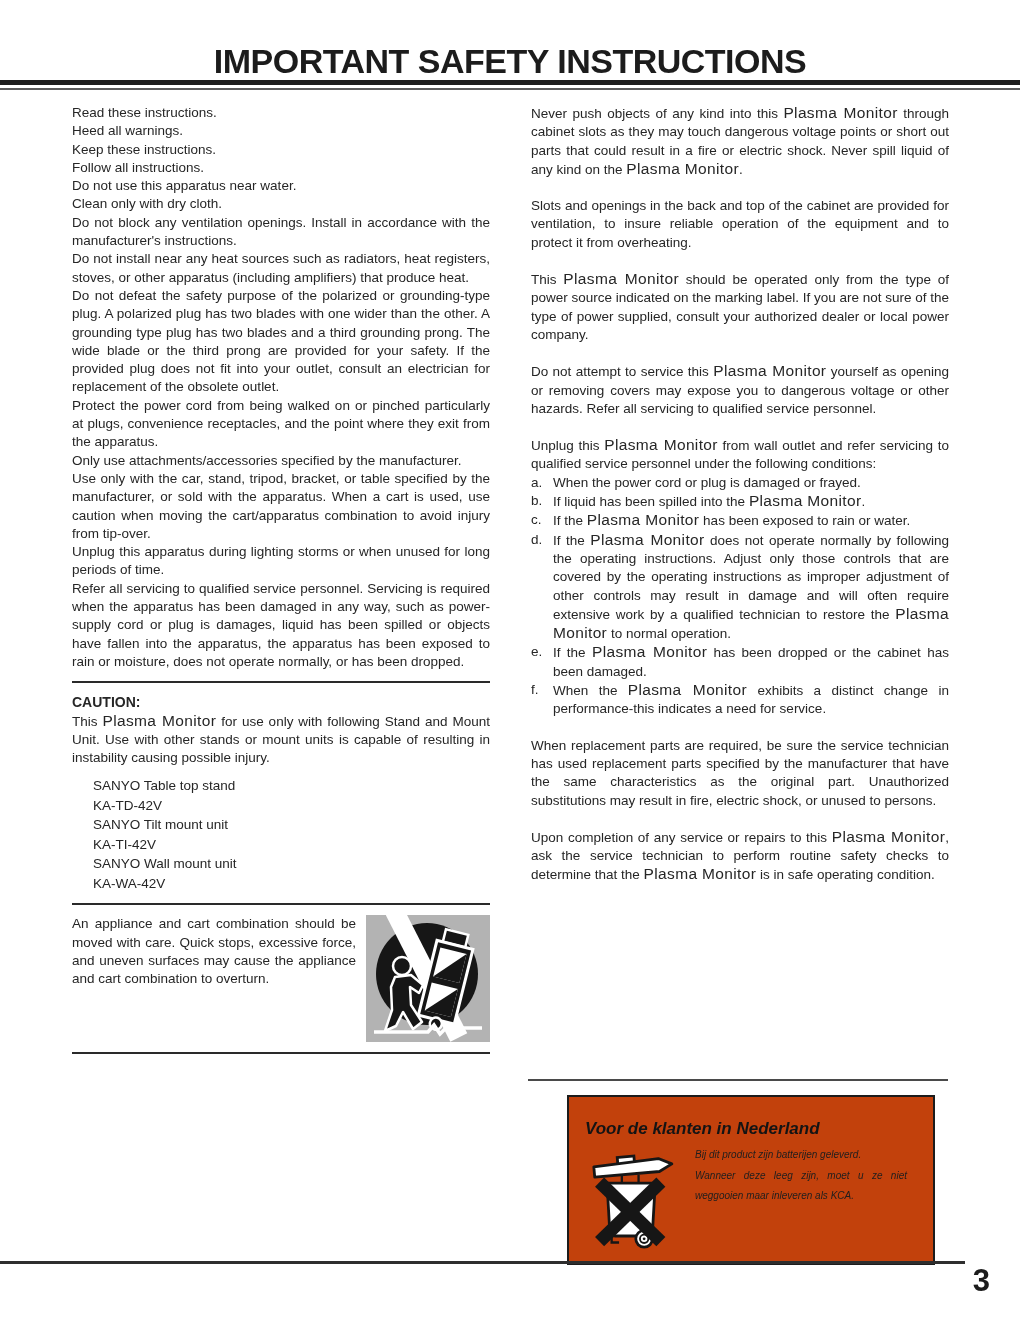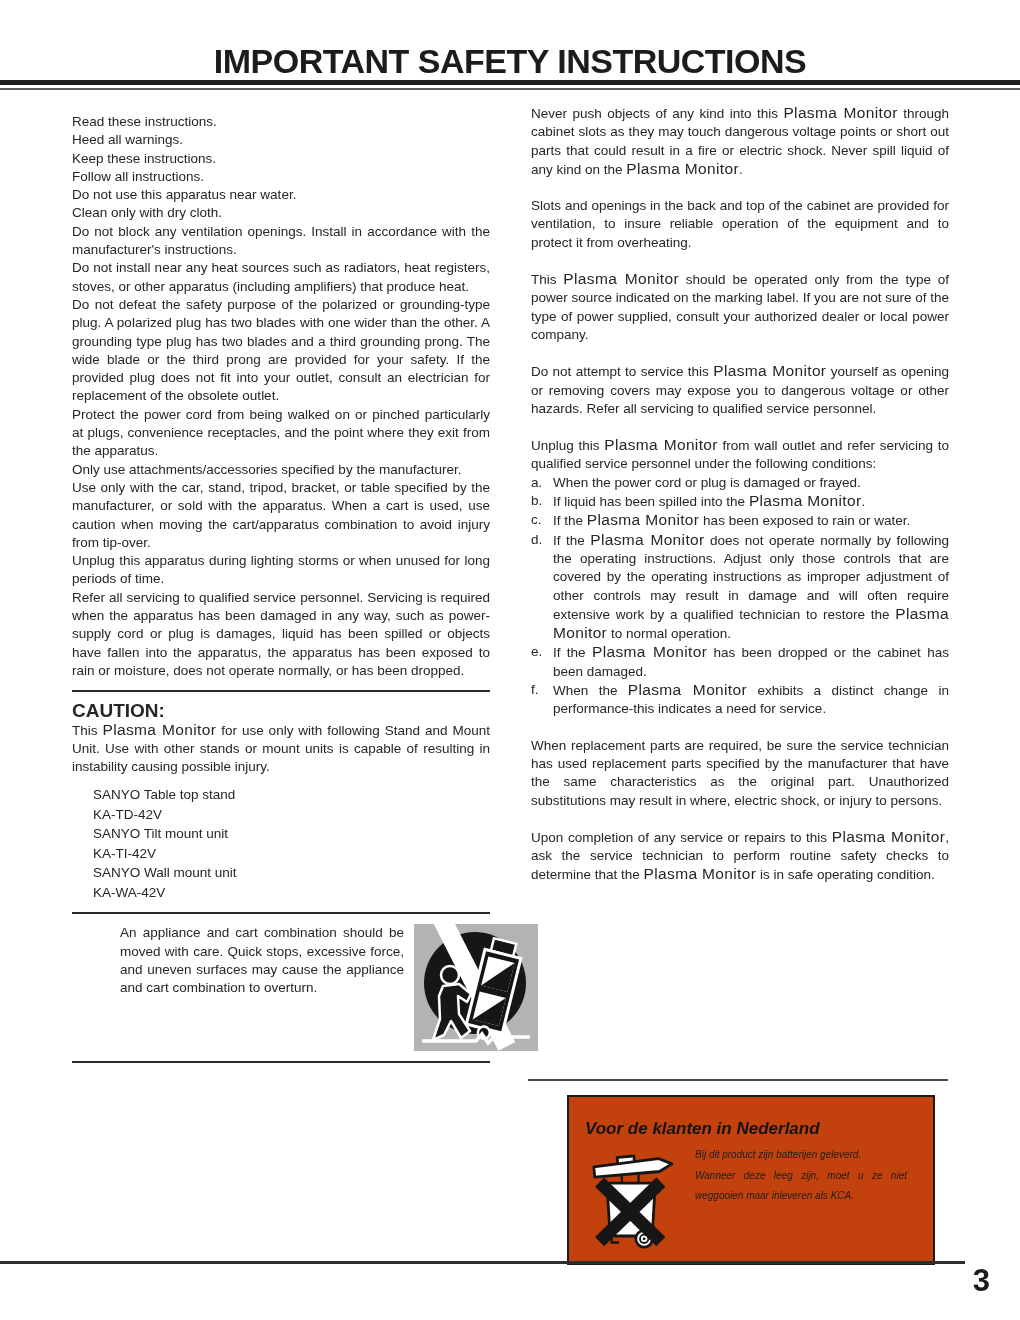--- a/index.html
+++ b/index.html
@@ -9,32 +9,32 @@
   }
   
   .doc-title{
     position:absolute; top:42px; left:0; width:100%; text-align:center;
     font-size:34px; font-weight:bold; letter-spacing:-0.5px; color:#1c1c1c; margin:0;
   }
   .rule-thick{position:absolute; top:80px; left:0; width:1020px; height:5px; background:#1c1c1c;}
   .rule-thin {position:absolute; top:88px; left:0; width:1020px; height:2px; background:#5a5a5a;}
   
   .col{position:absolute; width:418px; font-size:13.5px; line-height:18.3px; text-align:justify;}
-  .col-left {left:72px;  top:113px;}
+  .col-left {left:72px;  top:104px;}
   .col-right{left:531px; top:104px;}
   .col p{margin:0;}
   .col .para{margin:0 0 18px 0;}
   .hr{border:none; border-top:2px solid #2a2a2a; margin:10px 0;}
   
-  .caution-head{font-size:19px; font-weight:bold; margin:2px 0 1px 0; text-align:left;}
+  .caution-head{font-size:14px; font-weight:bold; margin:2px 0 1px 0; text-align:left;}
   .stands{margin-top:9px; padding-left:21px;}
   .stand-row{display:flex; line-height:19.5px; text-align:left;flex-direction:column;}
   .stand-name{width:195px; flex:none;}
   
-  .cart-wrap{display:flex; margin-top:7px; margin-bottom:7px;margin-left:48px;}
+  .cart-wrap{display:flex; margin-top:7px; margin-bottom:7px;}
   .cart-text{width:284px; flex:none;}
   .cart-icon{margin-left:10px; width:124px; height:127px; flex:none;}
   
   .pm{font-size:15.5px; letter-spacing:0.35px;}
   
   .cond{display:flex; text-align:justify;}
   .cond-label{width:22px; flex:none;}
   .cond-body{flex:1;}
   .cond-gap{height:18px;}
   
@@ -155,21 +155,21 @@
       <span class="cond-label">e.</span>
       <div class="cond-body"><span>If the </span><span class="pm">Plasma Monitor</span><span> has been dropped or the cabinet has been damaged.</span></div>
     </div>
     <div class="cond">
       <span class="cond-label">f.</span>
       <div class="cond-body"><span>When the </span><span class="pm">Plasma Monitor</span><span> exhibits a distinct change in performance-this indicates a need for service.</span></div>
     </div>
 
     <div class="cond-gap"></div>
 
-    <p class="para"><span>When replacement parts are required, be sure the service technician has used replacement parts specified by the manufacturer that have the same characteristics as the original part.  Unauthorized substitutions may result in where, electric shock, or injury to persons.</span></p>
+    <p class="para"><span>When replacement parts are required, be sure the service technician has used replacement parts specified by the manufacturer that have the same characteristics as the original part.  Unauthorized substitutions may result in fire, electric shock, or unused to persons.</span></p>
     <p class="para"><span>Upon completion of any service or repairs to this </span><span class="pm">Plasma Monitor</span><span>, ask the service technician to perform routine safety checks to determine that the </span><span class="pm">Plasma Monitor</span><span> is in safe operating condition.</span></p>
   </div>
 
   <div class="nl-rule"></div>
   <div class="nl-box">
     <div class="nl-title">Voor de klanten in Nederland</div>
     <div class="nl-row">
       <svg class="nl-icon" viewBox="0 0 100 112" xmlns="http://www.w3.org/2000/svg">
 
         <g transform="rotate(-5 50 24)">

